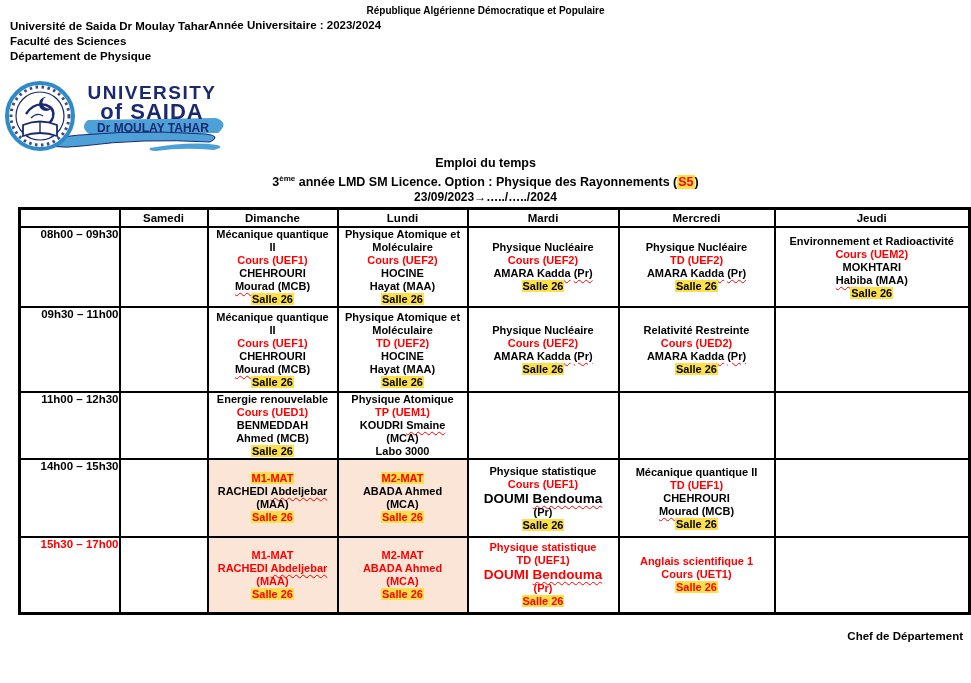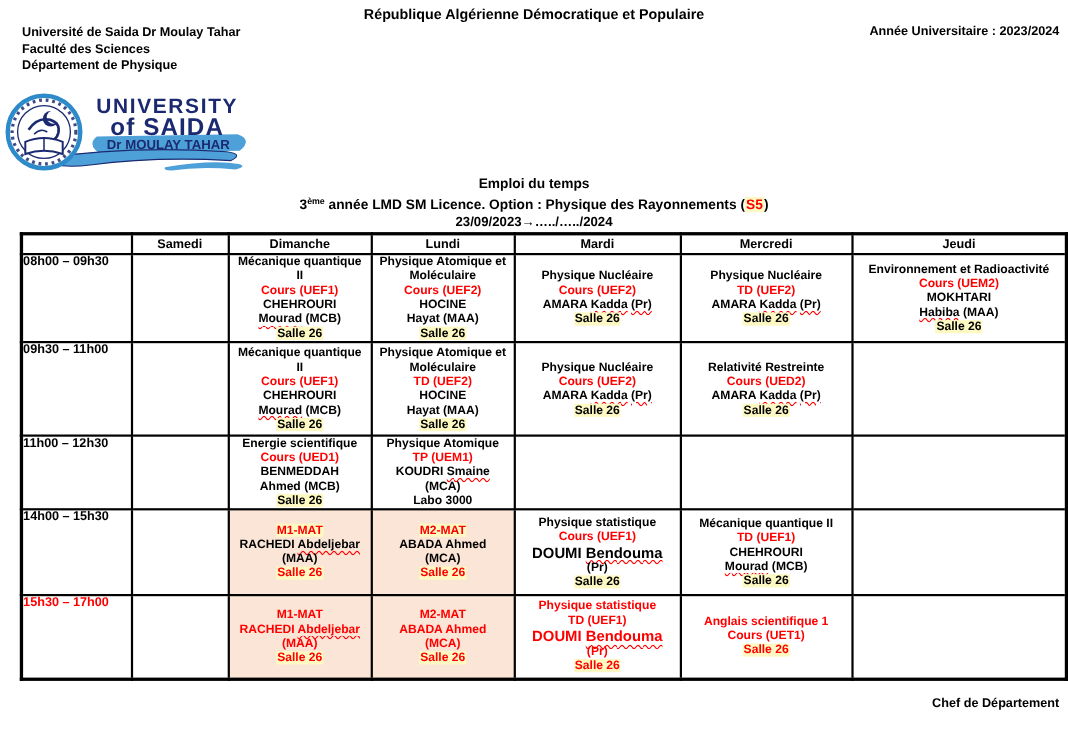--- a/index.html
+++ b/index.html
@@ -1,38 +1,38 @@
 <!DOCTYPE html>
 <html><head>
 <meta charset="utf-8">
 <style>
   html,body{margin:0;padding:0;}
   body{
     width:971px;height:683px;background:#fff;overflow:hidden;
     font-family:"Liberation Sans", sans-serif;color:#000;
   }
-  .republic{ text-align:center;font-weight:bold;font-size:13px;padding-top:5px; }
-  .hdr{ display:flex;justify-content:space-between;align-items:flex-start;padding:3px 8px 0 20px;font-weight:bold;font-size:11.5px;gap:20px; }
+  .republic{ text-align:center;font-weight:bold;font-size:10px;padding-top:5px; }
+  .hdr{ display:flex;justify-content:flex-start;align-items:flex-start;padding:3px 8px 0 10px;font-weight:bold;font-size:11.5px; }
   .uni-block div{ line-height:15px; }
   .logo-row{ display:flex;justify-content:flex-start;height:76px;margin-top:14px; }
   .title-main{ text-align:center;font-weight:bold;font-size:12.5px;line-height:15px;margin-top:2px; }
   .subtitle{ text-align:center;font-weight:bold;font-size:12.5px;line-height:16px; }
   .subtitle sup{ font-size:8px; }
   .daterange{ text-align:center;font-weight:bold;font-size:12px;line-height:15px; }
-  .hl{ background:#fef9c3;padding:0 1px; }
+  .hl{ background:#fde047;padding:0 1px; }
   .red{ color:#FF0000; }
 
   table.tt{
     border-collapse:collapse;table-layout:fixed;
     width:950px;margin:2px 0 0 18px;
     border:3px solid #000;
   }
   table.tt th, table.tt td{ border:2px solid #000;padding:0;overflow:hidden; }
   table.tt thead th{ font-size:11.5px;font-weight:bold;height:16px;text-align:center;vertical-align:middle; }
-  th.time{ font-size:11.5px;font-weight:bold;text-align:left;vertical-align:top;padding-top:3px; }
+  th.time{ font-size:11.5px;font-weight:bold;text-align:right;vertical-align:top;padding-top:3px; }
   td.cell{ text-align:center;vertical-align:middle;font-weight:bold;font-size:11px;line-height:13px; }
   td.peach{ background:#FBE5D6; }
   .cl{ min-height:13px; }
   .big{ font-size:13.5px;line-height:15px; }
   .sq{
     text-decoration-line:underline;
     text-decoration-style:wavy;
     text-decoration-color:#FF0000;
     text-decoration-thickness:1px;
     text-underline-offset:2px;
@@ -175,21 +175,21 @@
           <div class="cl red">Cours (UED2)</div>
           <div class="cl">AMARA <span class="sq">Kadda</span> <span class="sq">(Pr)</span></div>
           <div class="cl"><span class="hl">Salle 26</span></div>
         </td>
         <td class="cell"></td>
       </tr>
       <tr style="height: 64px;">
         <th class="time">11h00 – 12h30</th>
         <td class="cell"></td>
         <td class="cell">
-          <div class="cl">Energie scientifique</div>
+          <div class="cl">Energie renouvelable</div>
           <div class="cl red">Cours (UED1)</div>
           <div class="cl">BENMEDDAH</div>
           <div class="cl">Ahmed (MCB)</div>
           <div class="cl"><span class="hl">Salle 26</span></div>
         </td>
         <td class="cell">
           <div class="cl">Physique Atomique</div>
           <div class="cl red">TP (UEM1)</div>
           <div class="cl">KOUDRI <span class="sq">Smaine</span></div>
           <div class="cl">(MCA)</div>

